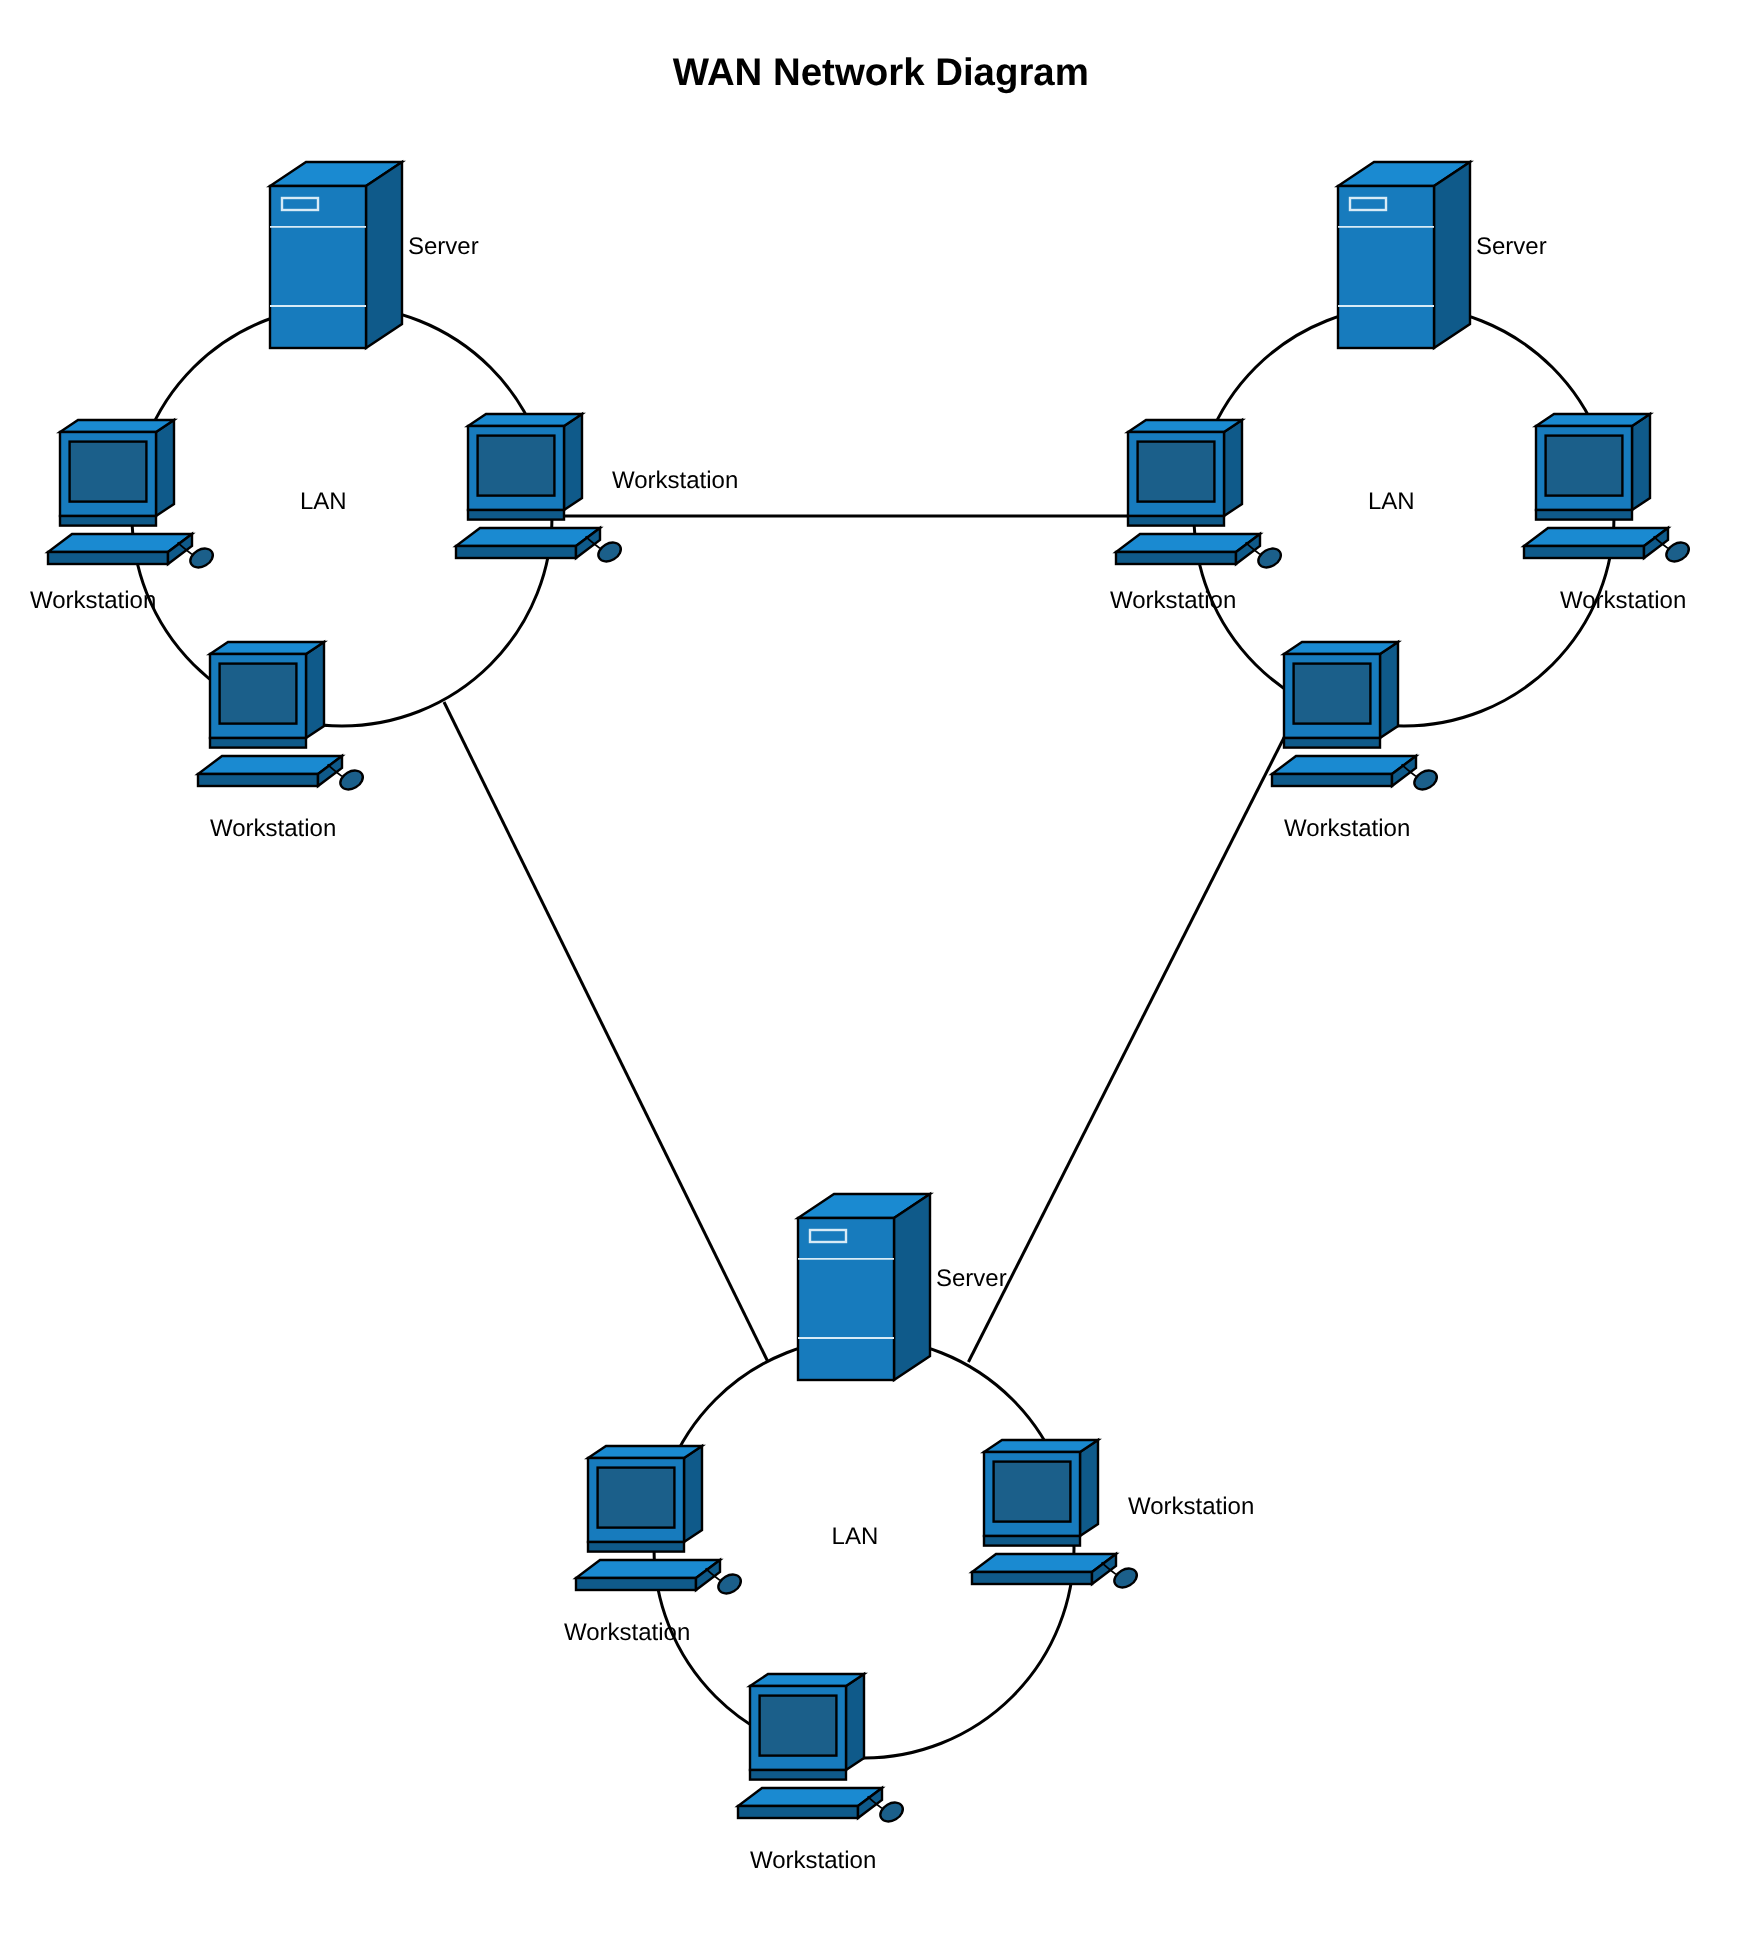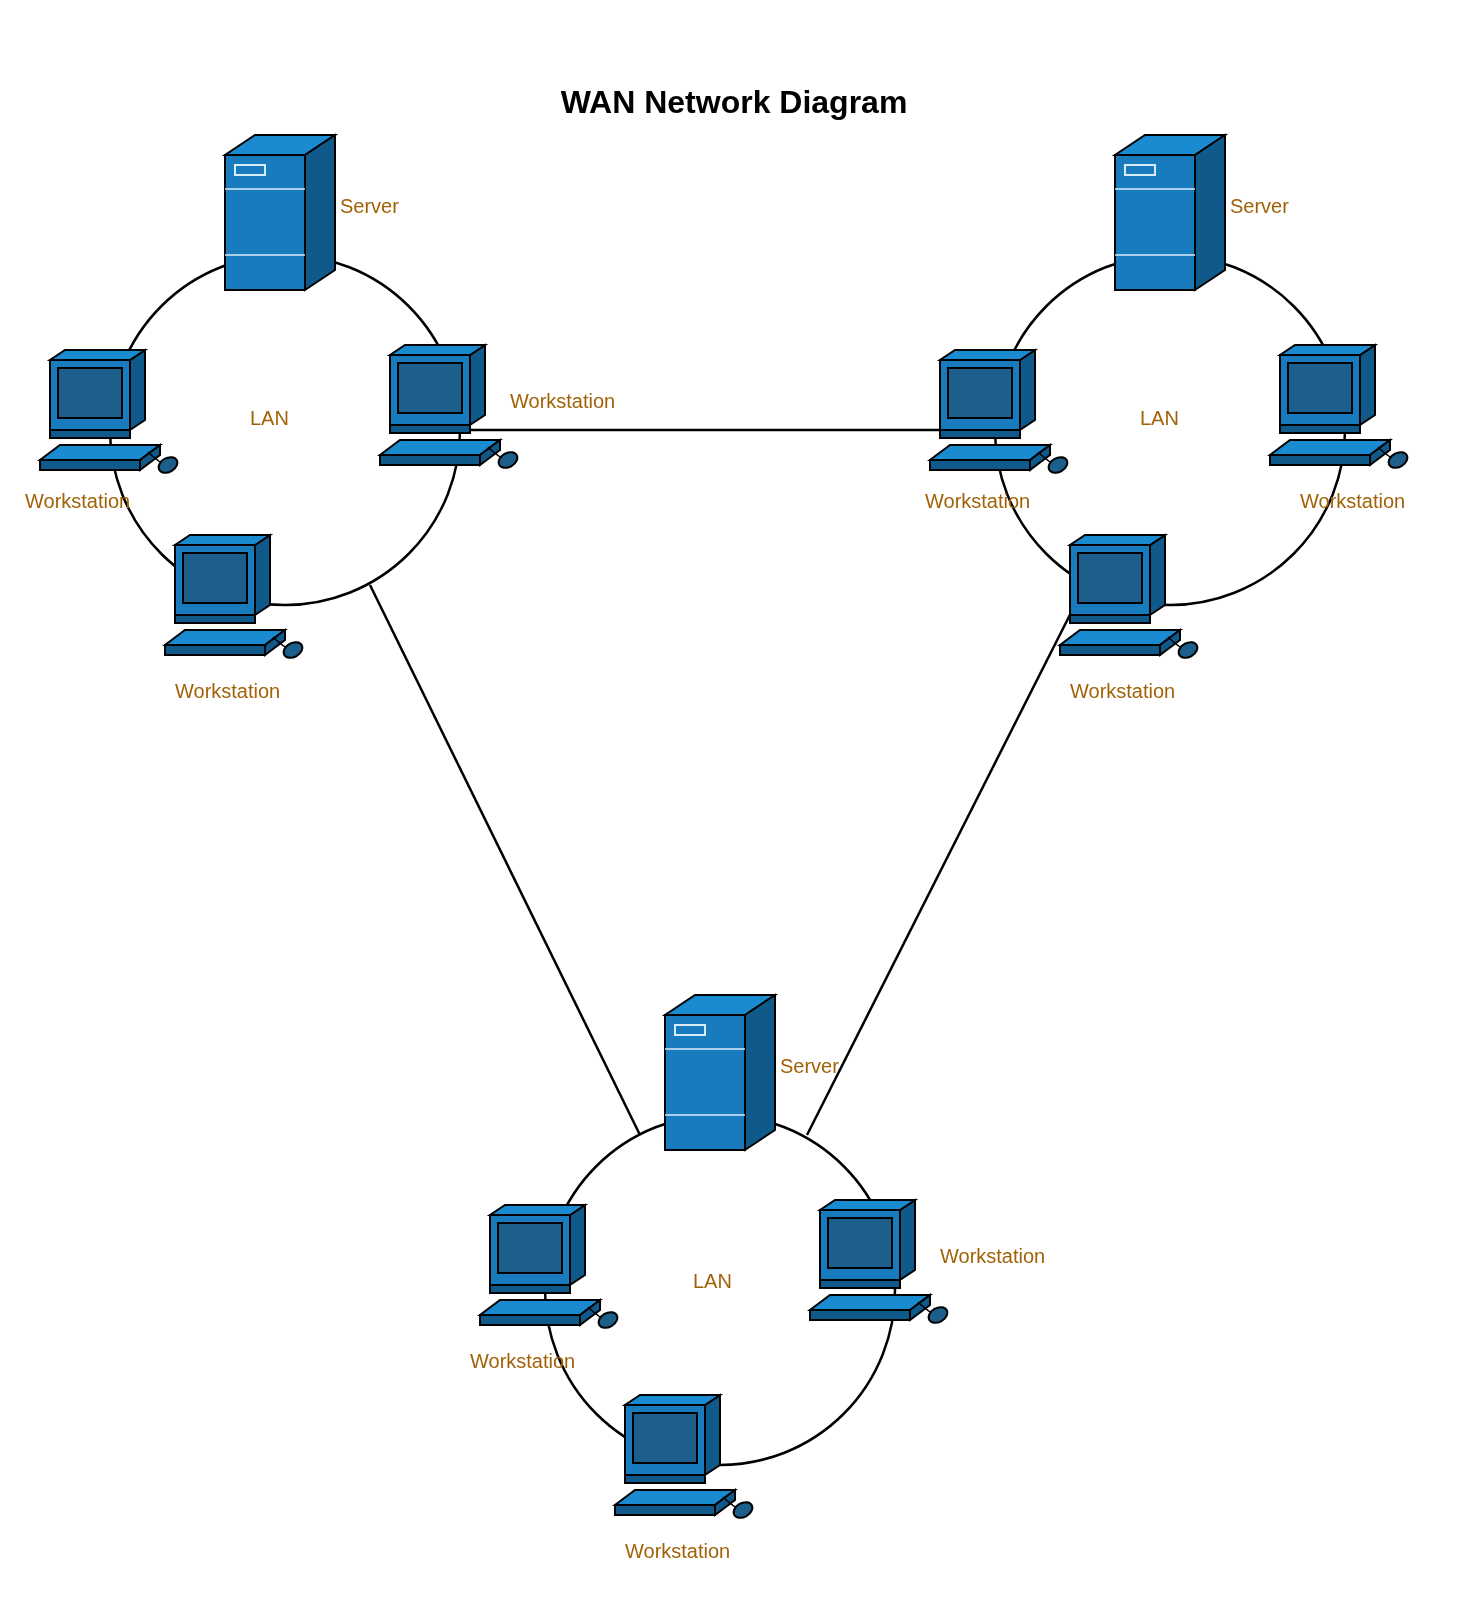--- a/index.html
+++ b/index.html
@@ -16,26 +16,25 @@
   }
   .title {
     position: absolute;
     left: 0;
     right: 0;
     top: 42px;
     text-align: center;
     font-size: 32px;
     font-weight: 700;
     color: #000;
-    margin-top: 42px;
   }
   .label {
     position: absolute;
     font-size: 20px;
-    color: #a16207;
+    color: #000000;
     white-space: nowrap;
   }
   svg.stage {
     position: absolute;
     left: 0;
     top: 0;
   }
 </style>
 </head>
 <body>

